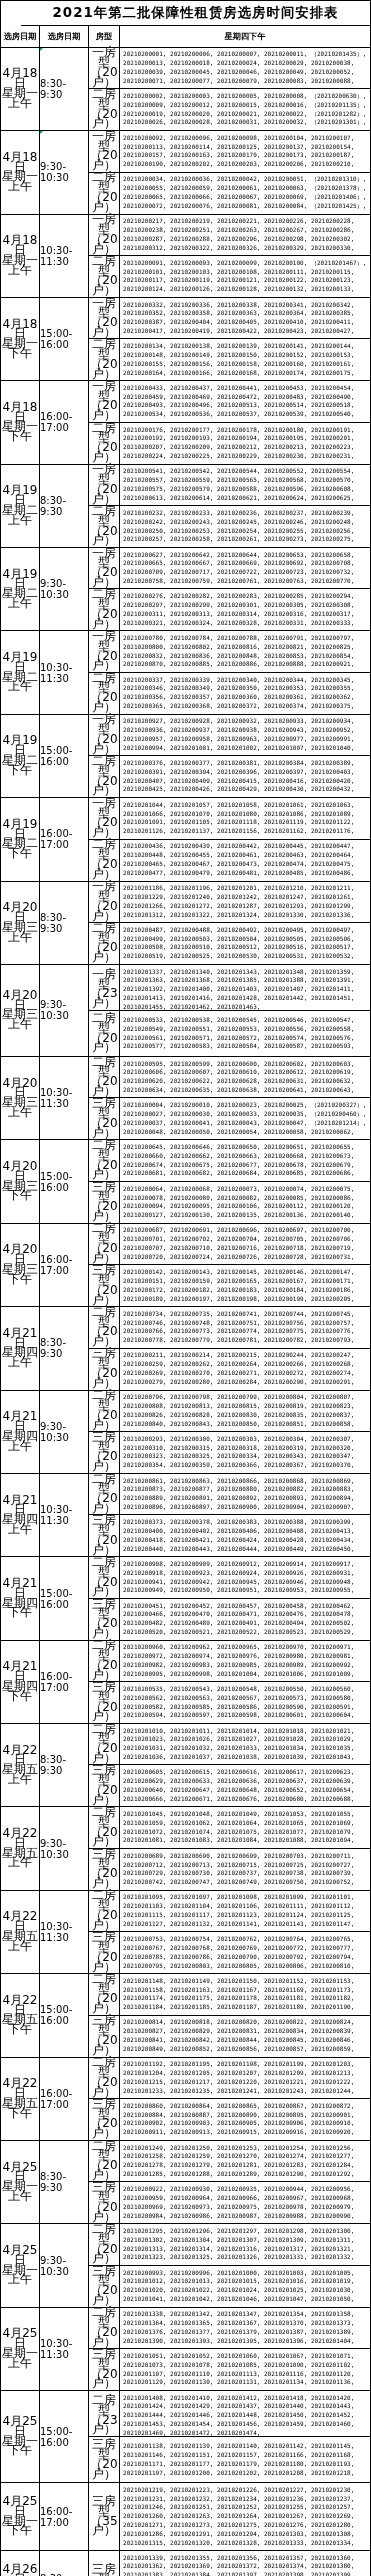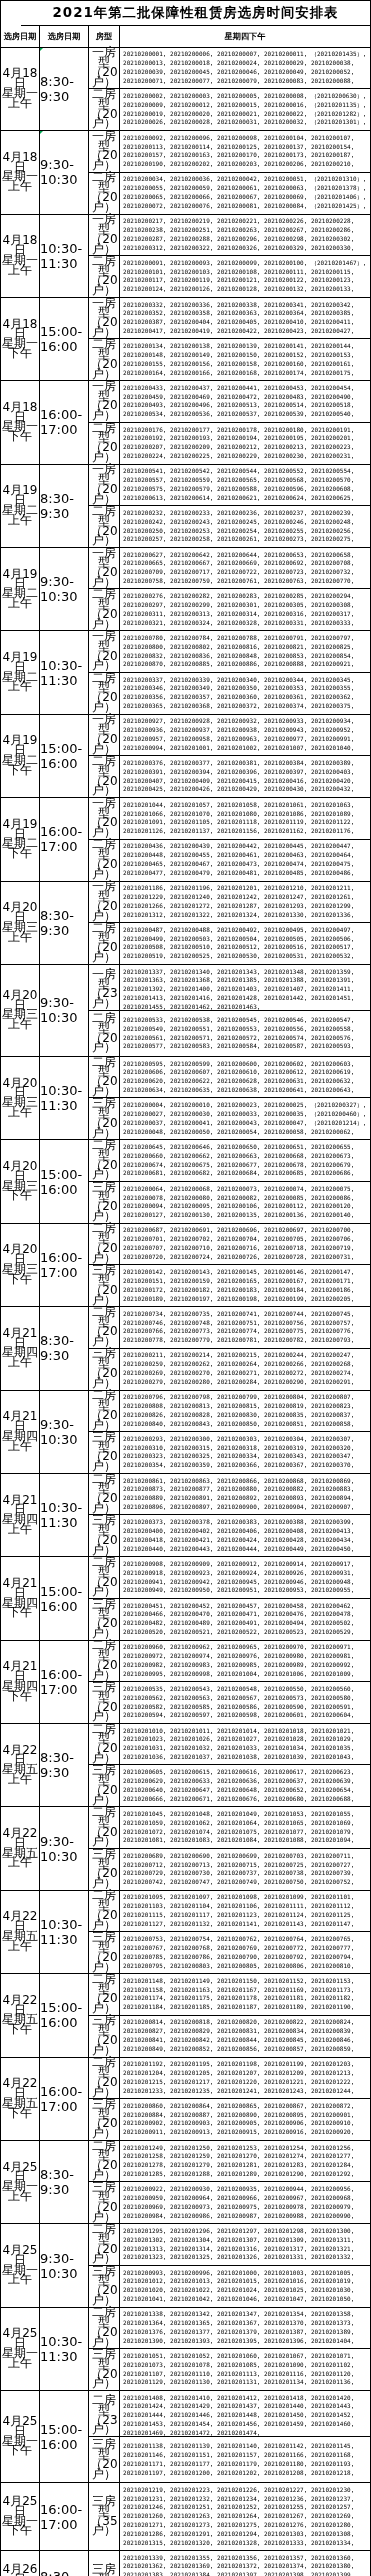--- a/index.html
+++ b/index.html
@@ -8,21 +8,21 @@
   .sheet { width:371px; border:1px solid #000; background:#fff; }
   .title-row { min-height:24px; border-bottom:0.5px solid #000; display:flex; align-items:center; justify-content:center;
                font-size:13.4px; font-weight:bold; letter-spacing:1px; padding:3.1px 0;margin-left:20px; }
   .header-row { display:grid; grid-template-columns:39px 49px 31px 1fr; border-bottom:0.5px solid #000; min-height:21.6px; }
   .header-cell { display:flex; align-items:center; justify-content:center; font-weight:bold; font-size:8.2px; }
   .header-cell:not(:last-child){ border-right:0.5px solid #000; }
   .session { display:grid; grid-template-columns:39px 49px 1fr; border-bottom:0.5px solid #000; }
   .date-cell { border-right:0.5px solid #000; display:flex; flex-direction:column; align-items:center; justify-content:center;
                font-size:12px; line-height:9.8px; text-align:center; }
   .time-cell { border-right:0.5px solid #000; position:relative; display:flex; align-items:center; justify-content:center;
-               font-size:13px; }
+               font-size:10px; }
   .time-cell.marker::before { content:""; position:absolute; top:0; left:0; width:0; height:0;
                border-top:3.6px solid var(--marker-color,#00A550); border-right:3.6px solid transparent; }
   .groups { display:flex; flex-direction:column; }
   .group { display:grid; grid-template-columns:31px 1fr; min-height:41px; flex:1; }
   .group:not(:last-child){ border-bottom:0.5px solid #000; }
   .type-cell { border-right:0.5px solid #000; display:flex; flex-direction:column; align-items:center; justify-content:center;
                font-size:12px; line-height:9.8px; text-align:center; }
   .ids-cell { display:flex; align-items:center; padding:2.6px 1px 2.6px 3.1px;
               font-family:"DejaVu Sans Mono","Liberation Mono",monospace;
               font-size:6px; line-height:8.8px; word-break:keep-all; }

